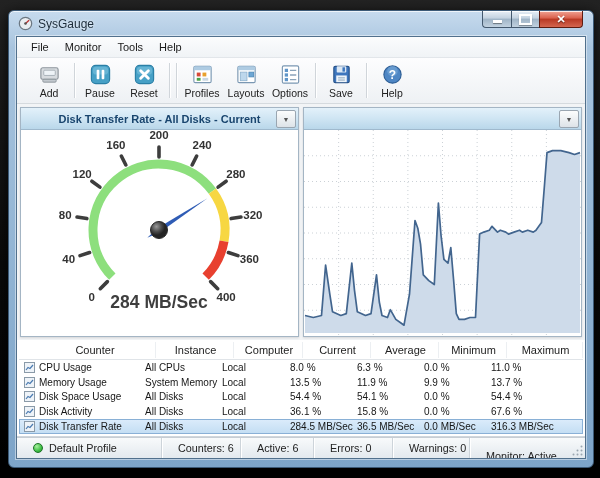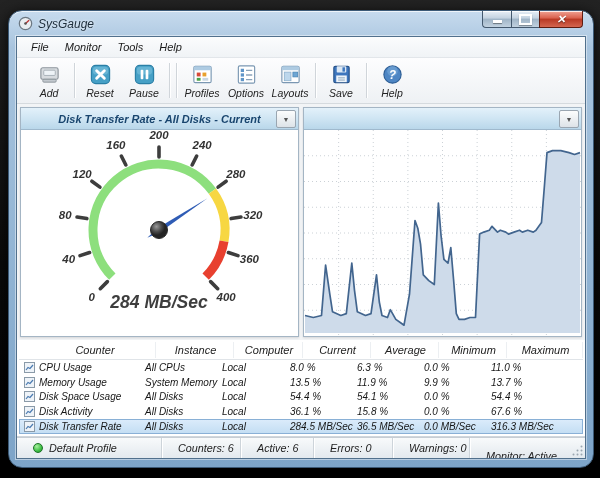--- a/index.html
+++ b/index.html
@@ -5,25 +5,24 @@
   html,body{margin:0;padding:0;}
   body{
     width:600px;height:478px;position:relative;overflow:hidden;
     background:linear-gradient(180deg,#232323 0%,#0a0a0a 55%,#000 100%);
     font-family:"Liberation Sans", sans-serif;
     -webkit-font-smoothing:antialiased;
   }
   
   .window{
     position:absolute;left:8px;top:10px;width:584px;height:456px;
-    border-radius:14px;
+    border-radius:6px;
     background:linear-gradient(180deg,#c7dbee 0%,#a8c4de 8%,#8fb2d2 60%,#7da4c8 100%);
     box-shadow:0 3px 14px rgba(0,0,0,.85), inset 0 1px 0 rgba(255,255,255,.7);
     border:1px solid #3c5a77;
-    font-style:italic;
   }
   .titlebar{
     height:25px;display:flex;align-items:center;padding-left:9px;position:relative;
   }
   .app-icon{width:15px;height:15px;margin-right:5px;}
   .title-text{font-size:12px;color:#1c2c3a;text-shadow:0 0 3px rgba(255,255,255,.9);}
   .caption-buttons{position:absolute;top:0;right:10px;display:flex;}
   .cap-btn{
     height:16px;display:flex;align-items:center;justify-content:center;
     border:1px solid #44596e;border-top:none;
@@ -172,64 +171,64 @@
           <rect x="6" y="7.5" width="12" height="5.5" rx="1" fill="#eef3f7" stroke="#9aa3ab" stroke-width="0.8"></rect>
           <rect x="5" y="17" width="14" height="3" rx="1.2" fill="#c3c9cf" stroke="#8d959c" stroke-width="1"></rect>
         </svg>
         <span class="tool-label">Add</span>
       </div>
       <div class="tool-sep"></div>
       <div class="tool-btn">
         <svg viewBox="0 0 24 24">
           <rect x="2.5" y="2.5" width="19" height="19" rx="4.5" fill="#46a0c6" stroke="#2a7fa6" stroke-width="1.2"></rect>
           <rect x="4" y="4" width="16" height="8" rx="3.5" fill="#7cc2dd" opacity="0.6"></rect>
-          <path d="M8 8 L16 16 M16 8 L8 16" stroke="#fff" stroke-width="3" stroke-linecap="round"></path>
-        </svg>
-        <span class="tool-label">Reset</span>
+          <rect x="8" y="7" width="2.8" height="10" rx="1" fill="#fff"></rect>
+          <rect x="13.2" y="7" width="2.8" height="10" rx="1" fill="#fff"></rect>
+        </svg>
+        <span class="tool-label">Pause</span>
       </div>
       <div class="tool-btn">
         <svg viewBox="0 0 24 24">
           <rect x="2.5" y="2.5" width="19" height="19" rx="4.5" fill="#46a0c6" stroke="#2a7fa6" stroke-width="1.2"></rect>
           <rect x="4" y="4" width="16" height="8" rx="3.5" fill="#7cc2dd" opacity="0.6"></rect>
-          <rect x="8" y="7" width="2.8" height="10" rx="1" fill="#fff"></rect>
-          <rect x="13.2" y="7" width="2.8" height="10" rx="1" fill="#fff"></rect>
-        </svg>
-        <span class="tool-label">Pause</span>
+          <path d="M8 8 L16 16 M16 8 L8 16" stroke="#fff" stroke-width="3" stroke-linecap="round"></path>
+        </svg>
+        <span class="tool-label">Reset</span>
       </div>
       <div class="tool-sep"></div>
       <div class="tool-sep"></div>
       <div class="tool-btn">
         <svg viewBox="0 0 24 24">
           <rect x="3" y="3.5" width="18" height="17" rx="1.5" fill="#fff" stroke="#7a97b2" stroke-width="1.2"></rect>
           <rect x="3" y="3.5" width="18" height="4" rx="1.5" fill="#aecbe2"></rect>
           <rect x="6" y="10" width="4" height="4" fill="#d84a3a"></rect>
           <rect x="12" y="10" width="4" height="4" fill="#e8a02c"></rect>
           <rect x="6" y="15.5" width="4" height="3" fill="#4aa348"></rect>
           <rect x="12" y="15.5" width="6" height="3" fill="#c8d6e2"></rect>
         </svg>
         <span class="tool-label">Profiles</span>
       </div>
       <div class="tool-btn">
         <svg viewBox="0 0 24 24">
+          <rect x="3" y="3.5" width="18" height="17" rx="1.5" fill="#fff" stroke="#7a97b2" stroke-width="1.2"></rect>
+          <rect x="3" y="3.5" width="18" height="4" rx="1.5" fill="#aecbe2"></rect>
+          <rect x="5.5" y="9.5" width="7" height="9" fill="#bdd7ec" stroke="#8aaecb" stroke-width="0.8"></rect>
+          <rect x="14.5" y="9.5" width="5" height="5" fill="#6da6d4" stroke="#4a86b6" stroke-width="0.8"></rect>
+        </svg>
+        <span class="tool-label">Layouts</span>
+      </div>
+      <div class="tool-btn">
+        <svg viewBox="0 0 24 24">
           <rect x="3.5" y="3" width="17" height="18" rx="1.5" fill="#fff" stroke="#7a97b2" stroke-width="1.2"></rect>
           <rect x="6" y="6" width="3.4" height="3.4" fill="#5f95c8"></rect>
           <rect x="6" y="10.8" width="3.4" height="3.4" fill="#5f95c8"></rect>
           <rect x="6" y="15.6" width="3.4" height="3.4" fill="#5f95c8"></rect>
           <path d="M11.5 7.7 h6.5 M11.5 12.5 h6.5 M11.5 17.3 h6.5" stroke="#8aa3ba" stroke-width="1.4"></path>
         </svg>
         <span class="tool-label">Options</span>
-      </div>
-      <div class="tool-btn">
-        <svg viewBox="0 0 24 24">
-          <rect x="3" y="3.5" width="18" height="17" rx="1.5" fill="#fff" stroke="#7a97b2" stroke-width="1.2"></rect>
-          <rect x="3" y="3.5" width="18" height="4" rx="1.5" fill="#aecbe2"></rect>
-          <rect x="5.5" y="9.5" width="7" height="9" fill="#bdd7ec" stroke="#8aaecb" stroke-width="0.8"></rect>
-          <rect x="14.5" y="9.5" width="5" height="5" fill="#6da6d4" stroke="#4a86b6" stroke-width="0.8"></rect>
-        </svg>
-        <span class="tool-label">Layouts</span>
       </div>
       <div class="tool-sep"></div>
       <div class="tool-btn">
         <svg viewBox="0 0 24 24">
           <path d="M4 5 q0-1.5 1.5-1.5 h13 q1.5 0 1.5 1.5 v14 q0 1.5-1.5 1.5 h-13 q-1.5 0-1.5-1.5 Z" fill="#3e76bd" stroke="#28538a" stroke-width="1.2"></path>
           <rect x="7" y="3.5" width="10" height="6.5" rx="0.8" fill="#dce8f4"></rect>
           <rect x="13" y="4.5" width="2.6" height="4.5" fill="#3e76bd"></rect>
           <rect x="6.5" y="13" width="11" height="7" fill="#eef4fa"></rect>
           <path d="M8.5 15.5 h7 M8.5 17.8 h7" stroke="#8aa3ba" stroke-width="1"></path>
         </svg>

